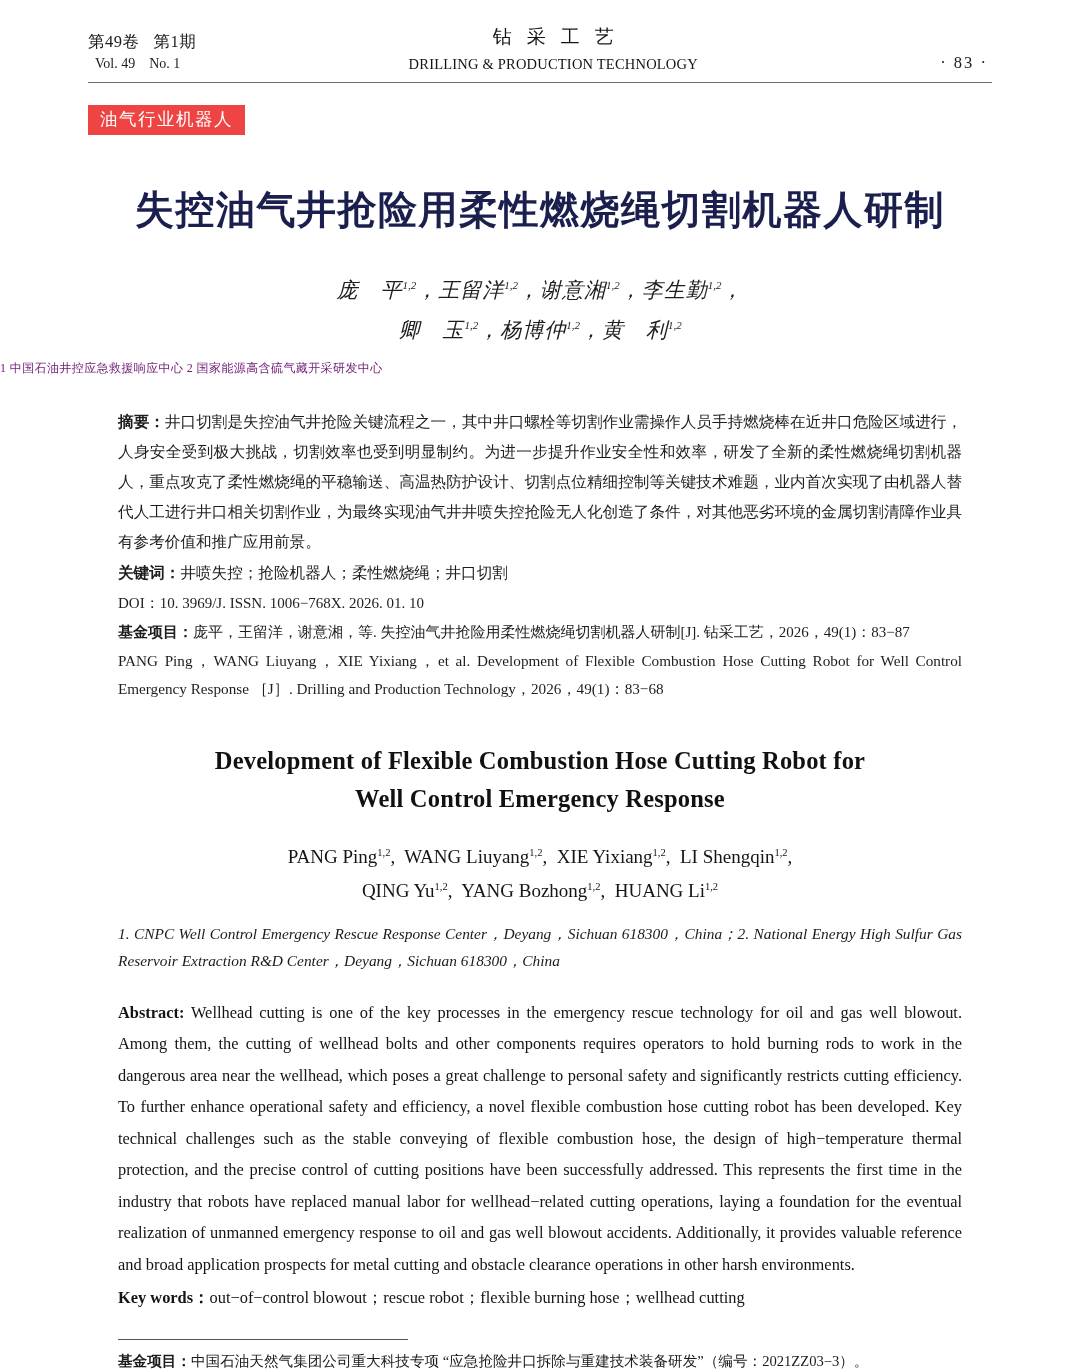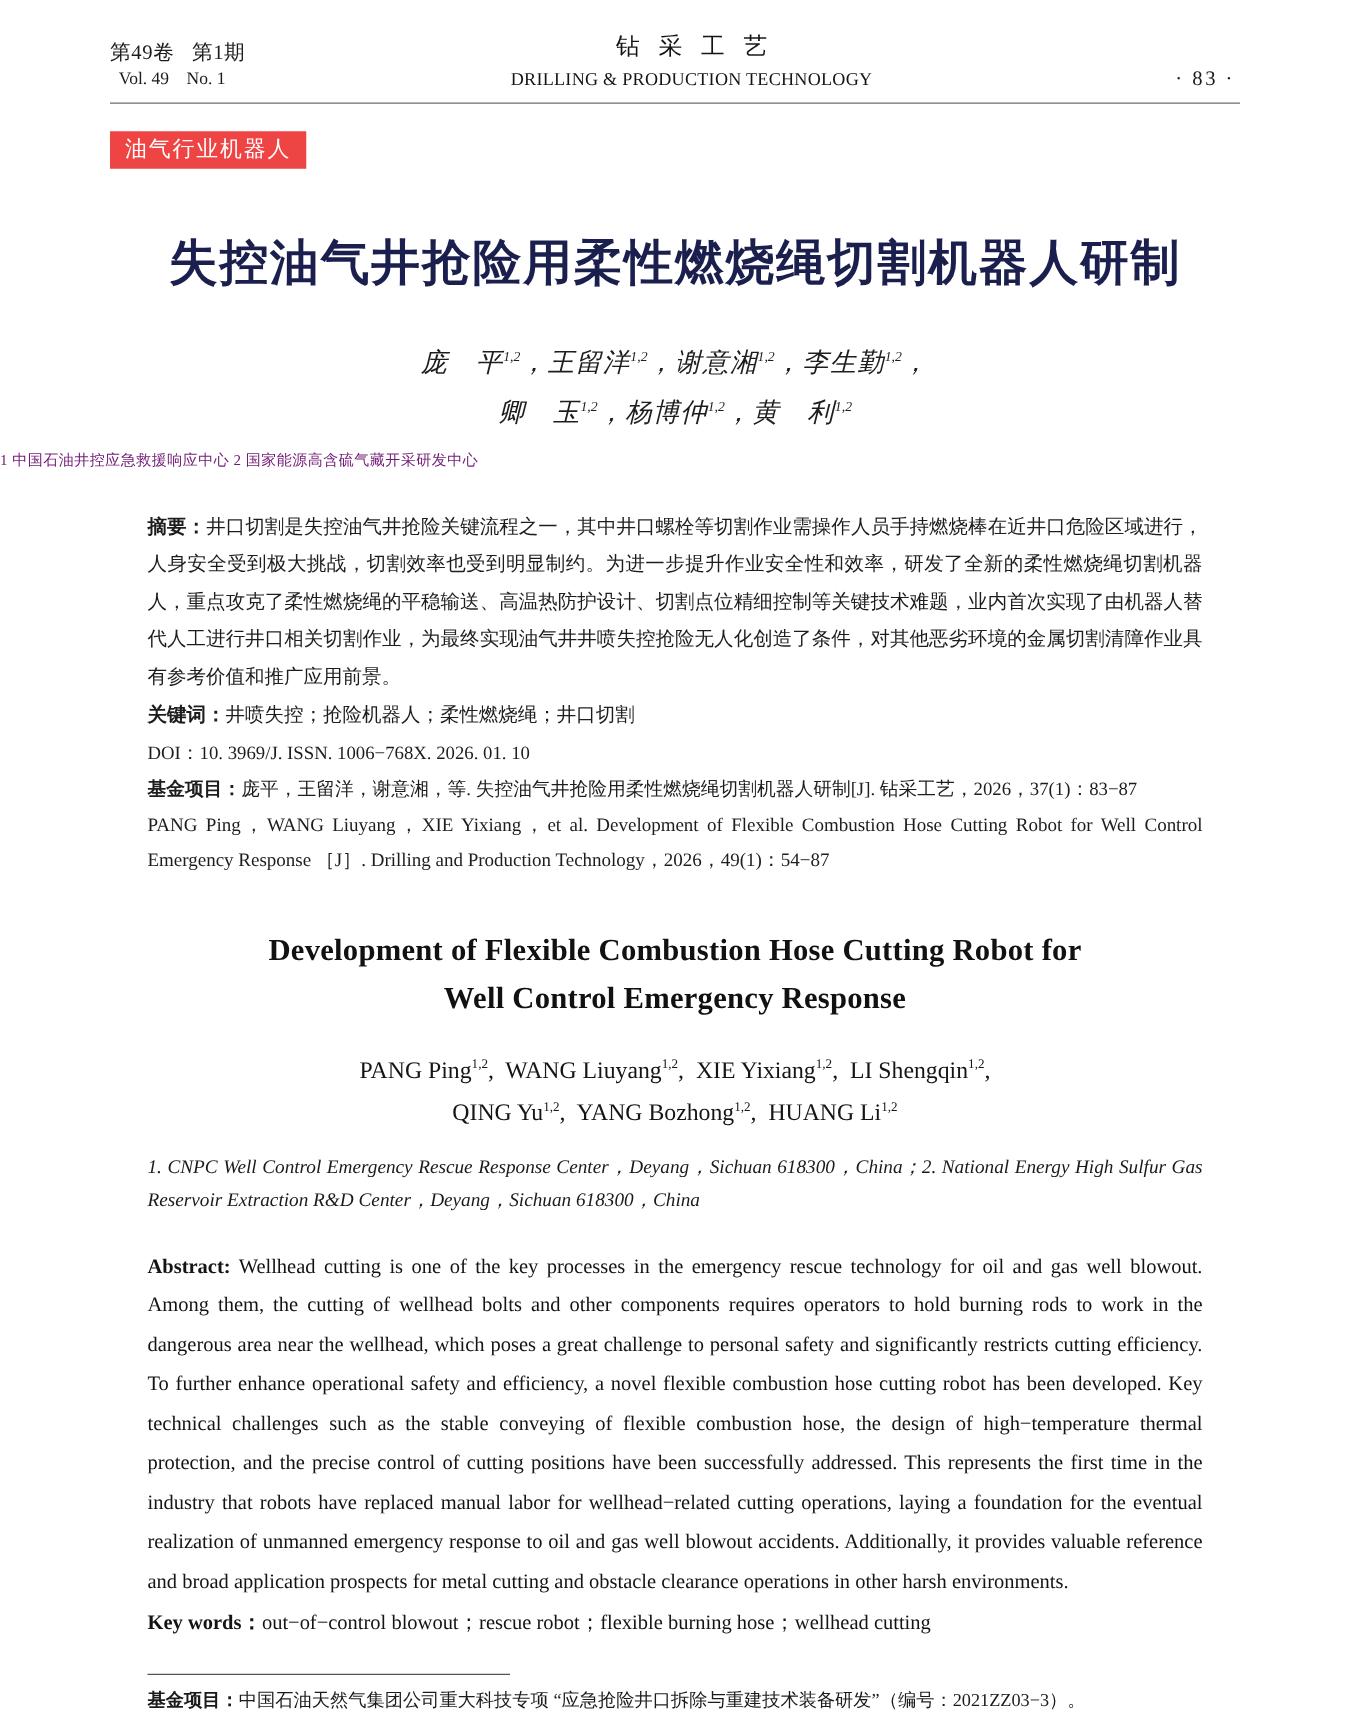--- a/index.html
+++ b/index.html
@@ -252,23 +252,23 @@
 
   <div class="cn-block">
     <div>
       <span class="lbl">摘要：</span><span>井口切割是失控油气井抢险关键流程之一，其中井口螺栓等切割作业需操作人员手持燃烧棒在近井口危险区域进行，人身安全受到极大挑战，切割效率也受到明显制约。为进一步提升作业安全性和效率，研发了全新的柔性燃烧绳切割机器人，重点攻克了柔性燃烧绳的平稳输送、高温热防护设计、切割点位精细控制等关键技术难题，业内首次实现了由机器人替代人工进行井口相关切割作业，为最终实现油气井井喷失控抢险无人化创造了条件，对其他恶劣环境的金属切割清障作业具有参考价值和推广应用前景。</span>
     </div>
     <div class="cn-line">
       <span class="lbl">关键词：</span><span>井喷失控；抢险机器人；柔性燃烧绳；井口切割</span>
     </div>
     <div class="meta-line">DOI：10. 3969/J. ISSN. 1006−768X. 2026. 01. 10</div>
     <div class="meta-line">
-      <span class="lbl">基金项目：</span><span>庞平，王留洋，谢意湘，等. 失控油气井抢险用柔性燃烧绳切割机器人研制[J]. 钻采工艺，2026，37(1)：83−87</span>
-    </div>
-    <div class="cite-en">PANG Ping，WANG Liuyang，XIE Yixiang，et al. Development of Flexible Combustion Hose Cutting Robot for Well Control Emergency Response ［J］. Drilling and Production Technology，2026，49(1)：54−87</div>
+      <span class="lbl">基金项目：</span><span>庞平，王留洋，谢意湘，等. 失控油气井抢险用柔性燃烧绳切割机器人研制[J]. 钻采工艺，2026，49(1)：83−87</span>
+    </div>
+    <div class="cite-en">PANG Ping，WANG Liuyang，XIE Yixiang，et al. Development of Flexible Combustion Hose Cutting Robot for Well Control Emergency Response ［J］. Drilling and Production Technology，2026，49(1)：83−68</div>
   </div>
 
   <div class="en-title">
     <div>Development of Flexible Combustion Hose Cutting Robot for</div>
     <div>Well Control Emergency Response</div>
   </div>
 
   <div class="en-authors">
     <div>PANG Ping<sup>1,2</sup>,&nbsp; WANG Liuyang<sup>1,2</sup>,&nbsp; XIE Yixiang<sup>1,2</sup>,&nbsp; LI Shengqin<sup>1,2</sup>,</div>
     <div>QING Yu<sup>1,2</sup>,&nbsp; YANG Bozhong<sup>1,2</sup>,&nbsp; HUANG Li<sup>1,2</sup></div>

